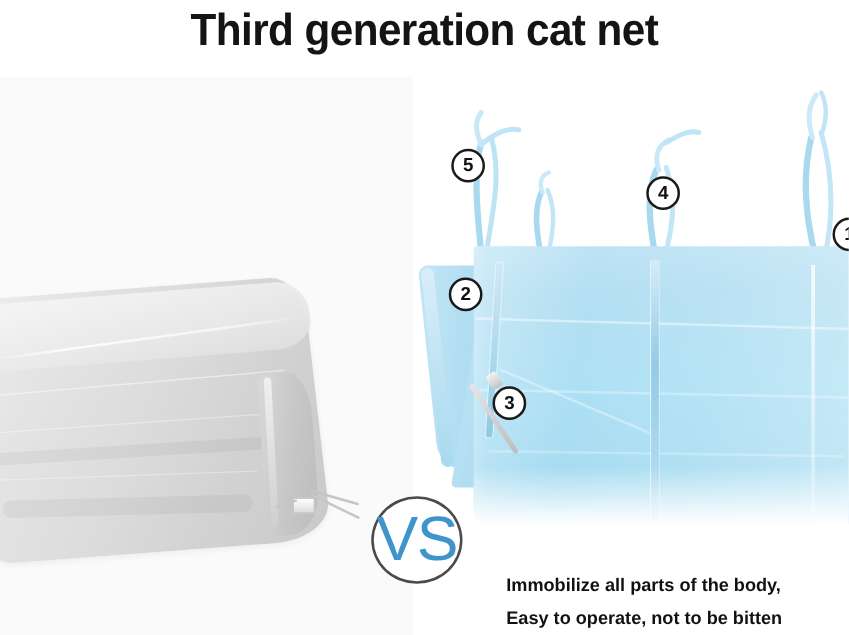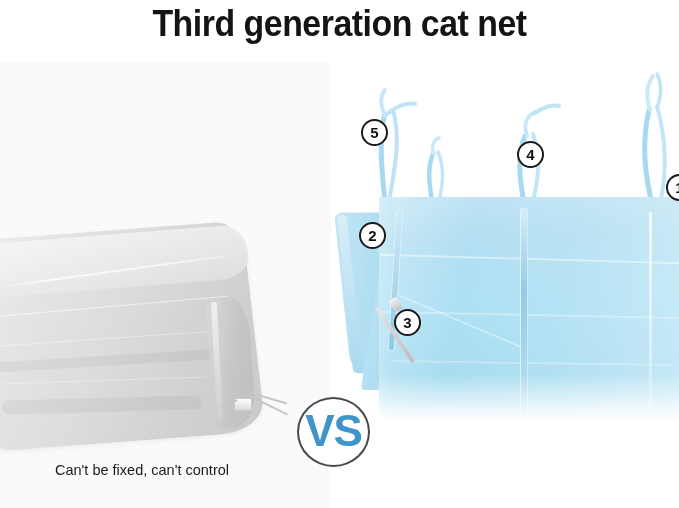--- a/index.html
+++ b/index.html
@@ -178,21 +178,21 @@
 
   
   .vs{
     position:absolute;left:297px;top:397px;width:73px;height:70px;
     border:2px solid #4a4a4a;border-radius:50%;
     background:#ffffff;
     display:flex;align-items:center;justify-content:center;
     box-sizing:border-box;z-index:12;
   }
   .vs-text{
-    color:#3e94cb;font-size:44px;font-weight:bold;
+    color:#3e94cb;font-size:50px;font-weight:normal;
     letter-spacing:-1px;line-height:1;
     transform:translateY(-1px);
   }
 
   
   .cap-left{
     position:absolute;left:55px;top:458px;width:245px;
     font-size:14.5px;color:#1c1c1c;line-height:25px;
     font-weight:400;
   }
@@ -298,17 +298,20 @@
   <div class="badge" id="badge-1" style="left: 359px; top: 222px;">2</div>
   <div class="badge" id="badge-2" style="left: 394px; top: 309px;">3</div>
   <div class="badge" id="badge-3" style="left: 517px; top: 141px;">4</div>
   <div class="badge" id="badge-4" style="left: 361px; top: 119px;">5</div>
 
   <div class="vs" style="border-color: rgb(74, 74, 74);">
     <span class="vs-text" style="color: rgb(62, 148, 203);">VS</span>
   </div>
 
   <div class="cap-left">
-    <span class="cap-line">Can't be fixed, can't control</span>
-  </div>
-
+  </div>
+
+  <div class="cap-right">
+    <span class="cap-line">Immobilize all parts of the body,</span>
+    <span class="cap-line">Easy to operate, not to be bitten</span>
+  </div>
 
 </div>
 
 </body></html>

